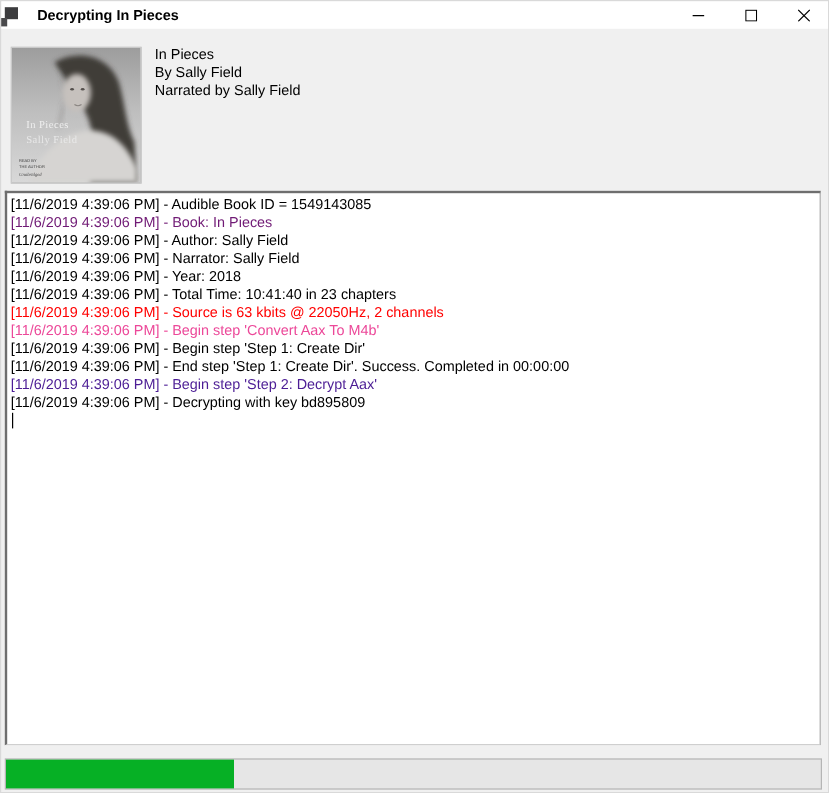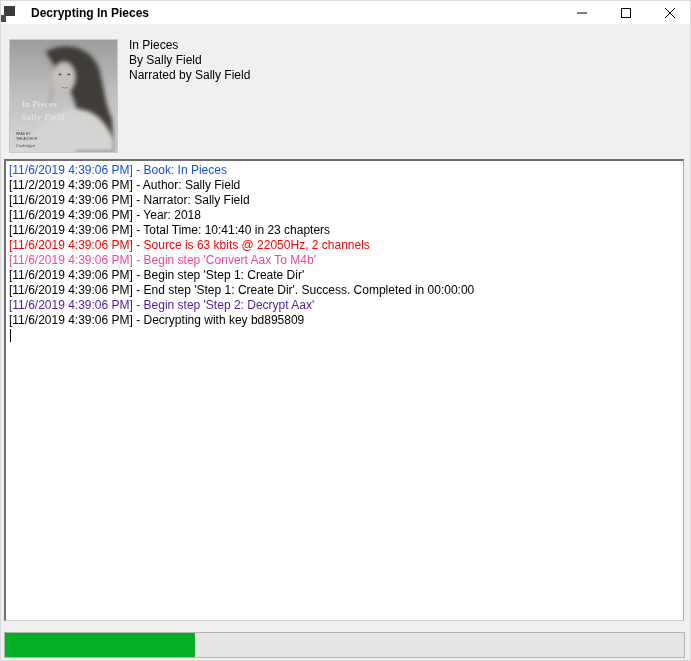--- a/index.html
+++ b/index.html
@@ -139,21 +139,22 @@
 </div>
 
 <div class="book-info">
   <div>In Pieces</div>
   <div>By Sally Field</div>
   <div>Narrated by Sally Field</div>
 </div>
 
 <div class="logbox">
 
-    <div class="log-line" style="color: #1d4ed8;">[11/6/2019 4:39:06 PM] - Book: In Pieces</div>
+<div class="log-line" style="color: rgb(0, 0, 0);">[11/6/2019 4:39:06 PM] - Audible Book ID = 1549143085</div>
+    <div class="log-line" style="color: #701a75;">[11/6/2019 4:39:06 PM] - Book: In Pieces</div>
     <div class="log-line" style="color: rgb(0, 0, 0);">[11/2/2019 4:39:06 PM] - Author: Sally Field</div>
     <div class="log-line" style="color: rgb(0, 0, 0);">[11/6/2019 4:39:06 PM] - Narrator: Sally Field</div>
     <div class="log-line" style="color: rgb(0, 0, 0);">[11/6/2019 4:39:06 PM] - Year: 2018</div>
     <div class="log-line" style="color: rgb(0, 0, 0);">[11/6/2019 4:39:06 PM] - Total Time: 10:41:40 in 23 chapters</div>
     <div class="log-line" style="color: rgb(255, 0, 0);">[11/6/2019 4:39:06 PM] - Source is 63 kbits @ 22050Hz, 2 channels</div>
     <div class="log-line" style="color: #ec4899;">[11/6/2019 4:39:06 PM] - Begin step 'Convert Aax To M4b'</div>
     <div class="log-line" style="color: rgb(0, 0, 0);">[11/6/2019 4:39:06 PM] - Begin step 'Step 1: Create Dir'</div>
     <div class="log-line" style="color: rgb(0, 0, 0);">[11/6/2019 4:39:06 PM] - End step 'Step 1: Create Dir'. Success. Completed in 00:00:00</div>
     <div class="log-line" style="color: #4c1d95;">[11/6/2019 4:39:06 PM] - Begin step 'Step 2: Decrypt Aax'</div>
     <div class="log-line" style="color: rgb(0, 0, 0);">[11/6/2019 4:39:06 PM] - Decrypting with key bd895809</div>

